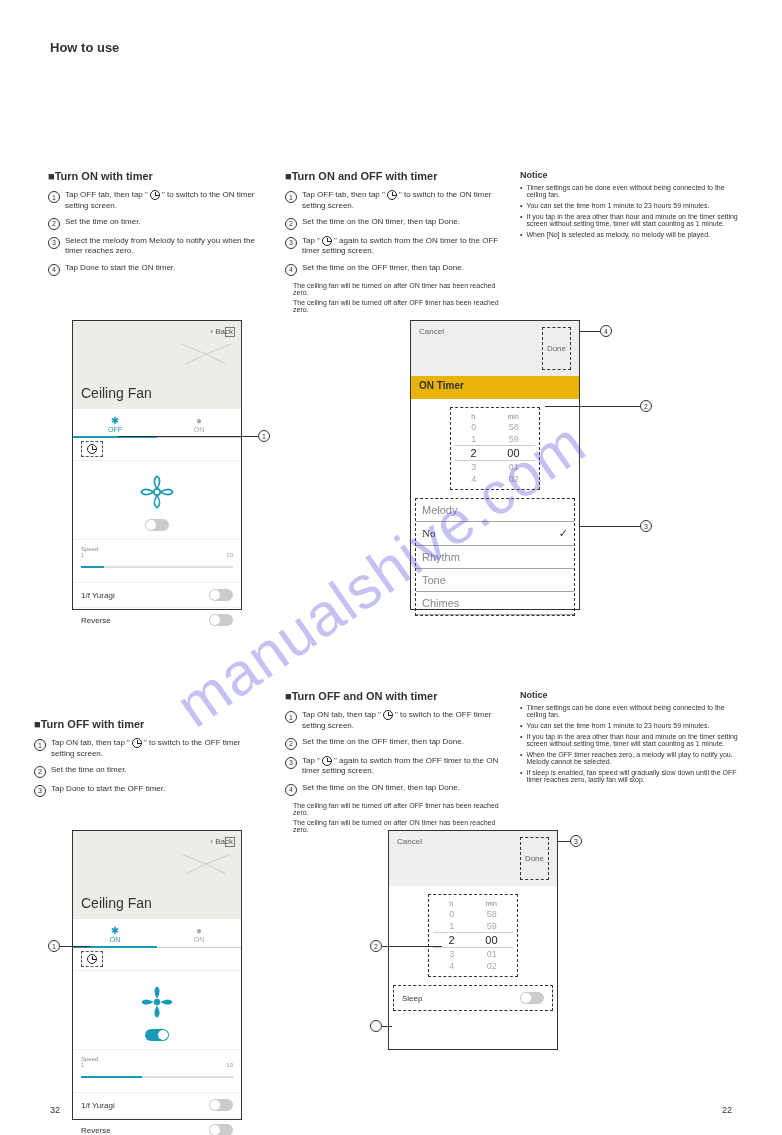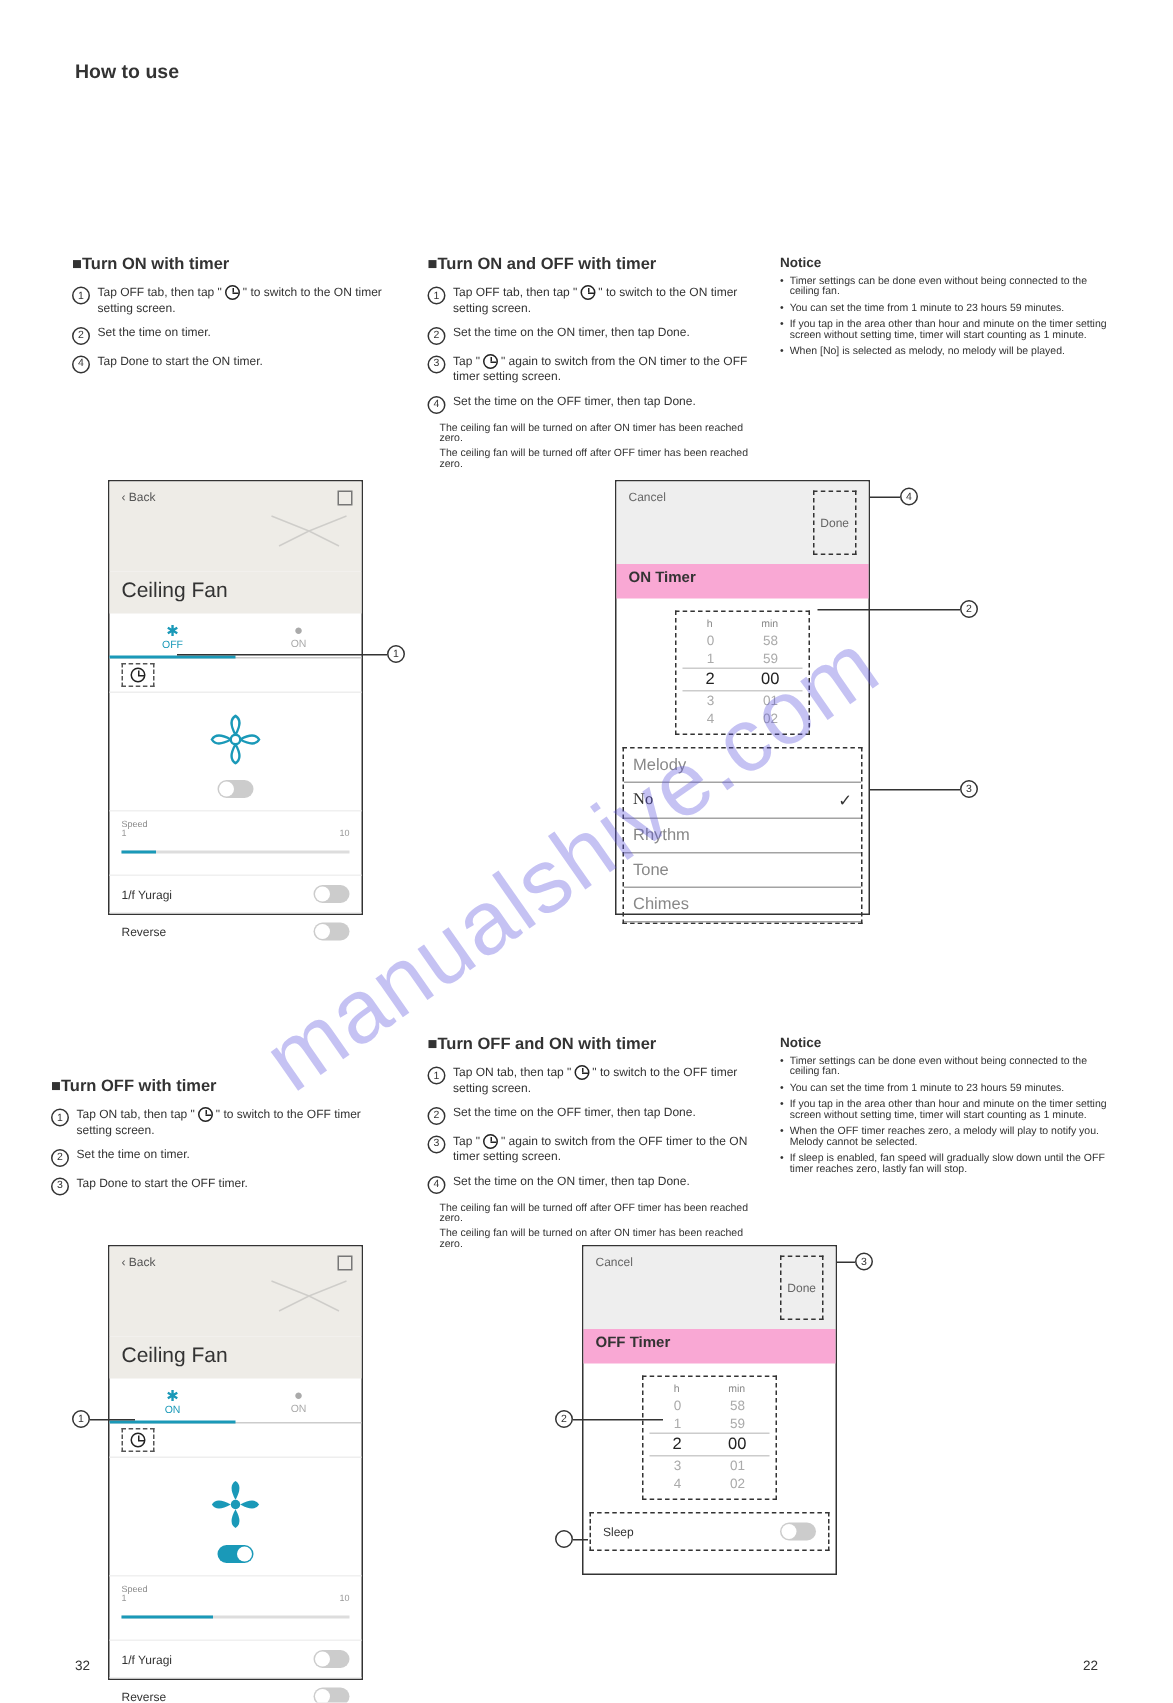--- a/index.html
+++ b/index.html
@@ -75,21 +75,21 @@
     width: 170px;
     border: 1px solid #333;
     background: #fff;
   }
   .phone-header {
     background: #eeece7;
     padding: 6px 8px 4px;
     position: relative;
     height: 60px;
   }
-  .back-btn { font-size: 8px; color: #555; }
+  .back-btn { font-size: 8px; color: #555; text-align: right; }
   .cal-icon {
     position: absolute; right: 6px; top: 6px;
     width: 10px; height: 10px; border: 1px solid #777;
   }
   .fan-deco {
     position: absolute;
     right: 5px; top: 18px;
     width: 60px; height: 30px;
     opacity: 0.3;
   }
@@ -163,21 +163,21 @@
   .speed-label { font-size: 6px; color: #888; }
   .timer-screen-header {
     background: #eee;
     display: flex;
     justify-content: space-between;
     padding: 6px 8px;
     font-size: 8px;
     color: #666;
   }
   .done-box { border: 1.5px dashed #333; padding: 16px 4px; }
-  .timer-title { background: #f9a8d4; font-size: 10px; font-weight: bold; padding: 4px 8px 8px; }
+  .timer-title { background: #eab308; font-size: 10px; font-weight: bold; padding: 4px 8px 8px; }
   .picker {
     margin: 8px auto;
     width: 90px;
     text-align: center;
     border: 1.5px dashed #333;
     padding: 4px;
   }
   .picker-row { display: flex; justify-content: space-around; font-size: 9px; color: #aaa; padding: 1px 0; }
   .picker-row.sel { color: #222; font-size: 11px; border-top: 1px solid #ccc; border-bottom: 1px solid #ccc; }
   .picker-hdr { font-size: 7px; color: #888; }
@@ -227,20 +227,24 @@
 
 <div class="section" style="top:170px; left:48px; width:220px;">
   <div class="sec-title">■Turn ON with timer</div>
   <div class="step">
     <div class="step-num">1</div>
     <div class="step-text">Tap OFF tab, then tap "<span class="clock-icon"></span>" to switch to the ON timer setting screen.</div>
   </div>
   <div class="step">
     <div class="step-num">2</div>
     <div class="step-text">Set the time on timer.</div>
+  </div>
+  <div class="step">
+    <div class="step-num">3</div>
+    <div class="step-text">Select the melody from Melody to notify you when the timer reaches zero.</div>
   </div>
   <div class="step">
     <div class="step-num">4</div>
     <div class="step-text">Tap Done to start the ON timer.</div>
   </div>
 </div>
 
 <div class="section" style="top:170px; left:285px; width:220px;">
   <div class="sec-title">■Turn ON and OFF with timer</div>
   <div class="step">
@@ -513,21 +517,20 @@
   </div>
 </div>
 <div class="callout" style="top:940px; left:48px;">1</div>
 <div class="callout-line" style="top:946px; left:60px; width:30px;"></div>
 
 <div class="phone" style="top:830px; left:388px; height:220px;">
   <div class="timer-screen-header">
     <span>Cancel</span>
     <span class="done-box">Done</span>
   </div>
-  <div class="timer-title">OFF Timer</div>
   <div class="picker">
     <div class="picker-row picker-hdr">
         <span>h</span>
         <span>min</span>
       </div>
     <div class="picker-row">
         <span>0</span>
         <span>58</span>
       </div>
     <div class="picker-row">

